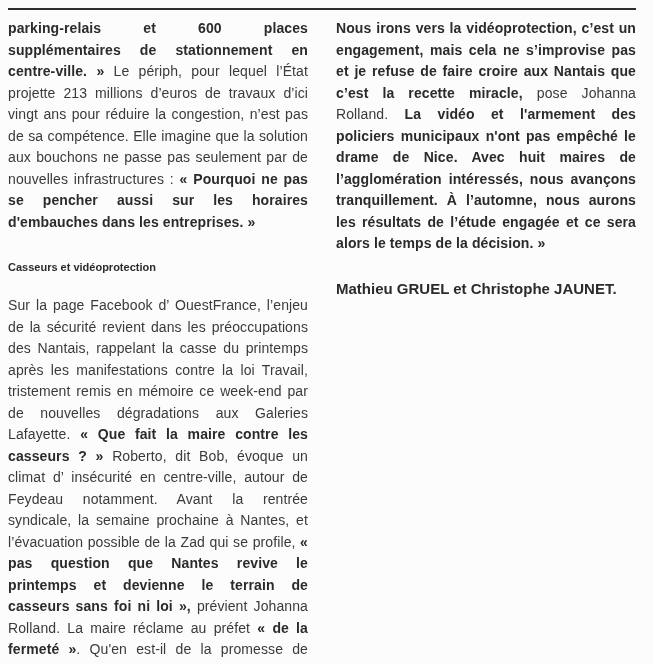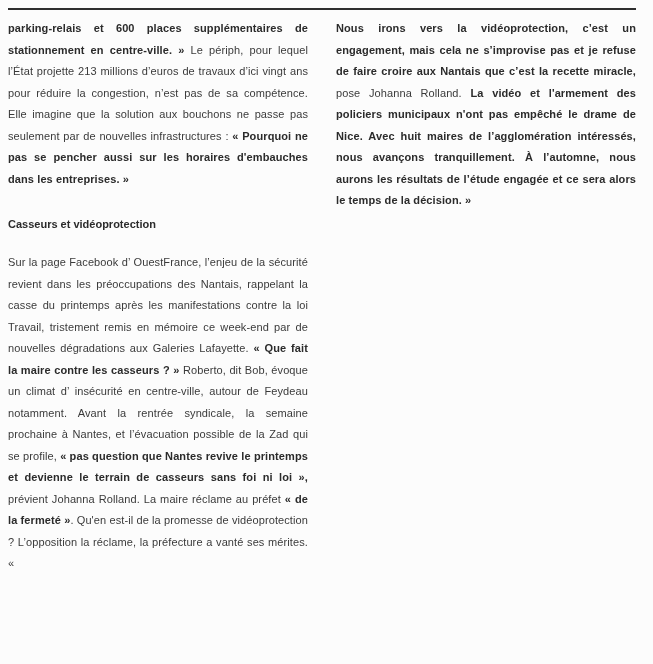--- a/index.html
+++ b/index.html
@@ -23,21 +23,21 @@
     border-top:2px solid var(--rule);
     margin:0 0 8px 0;
   }
   .columns{
     display:flex;
     gap:28px;
   }
   .col{width:300px;flex:0 0 300px;}
   .para{
     margin:0;
-    font-size:11px;
+    font-size:14px;
     line-height:21.5px;
     text-align:justify;
     color:var(--text);
     letter-spacing:0.1px;
   }
   .para .b{
     font-weight:bold;
     color:var(--bold);
   }
   .heading{
@@ -63,16 +63,17 @@
   <div class="columns">
 
     <div class="col">
       <p class="para"><span class="b">parking-relais et 600 places supplémentaires de stationnement en centre-ville. » </span><span>Le périph, pour lequel l’État projette 213 millions d’euros de travaux d’ici vingt ans pour réduire la congestion, n’est pas de sa compétence. Elle imagine que la solution aux bouchons ne passe pas seulement par de nouvelles infrastructures : </span><span class="b">« Pourquoi ne pas se pencher aussi sur les horaires d'embauches dans les entreprises. »</span></p>
       <h2 class="heading">Casseurs et vidéoprotection</h2>
       <p class="para"><span>Sur la page Facebook d’ OuestFrance, l’enjeu de la sécurité revient dans les préoccupations des Nantais, rappelant la casse du printemps après les manifestations contre la loi Travail, tristement remis en mémoire ce week-end par de nouvelles dégradations aux Galeries Lafayette. </span><span class="b">« Que fait la maire contre les casseurs ? » </span><span>Roberto, dit Bob, évoque un climat d’ insécurité en centre-ville, autour de Feydeau notamment. Avant la rentrée syndicale, la semaine prochaine à Nantes, et l’évacuation possible de la Zad qui se profile, </span><span class="b">« pas question que Nantes revive le printemps et devienne le terrain de casseurs sans foi ni loi », </span><span>prévient Johanna Rolland. La maire réclame au préfet </span><span class="b">« de la fermeté »</span><span>. Qu'en est-il de la promesse de vidéoprotection ? L’opposition la réclame, la préfecture a vanté ses mérites. «</span></p>
     </div>
 
     <div class="col">
       <p class="para"><span class="b">Nous irons vers la vidéoprotection, c’est un engagement, mais cela ne s’improvise pas et je refuse de faire croire aux Nantais que c’est la recette miracle, </span><span>pose Johanna Rolland. </span><span class="b">La vidéo et l'armement des policiers municipaux n'ont pas empêché le drame de Nice. Avec huit maires de l’agglomération intéressés, nous avançons tranquillement. À l’automne, nous aurons les résultats de l’étude engagée et ce sera alors le temps de la décision. »</span></p>
+      <p class="byline">Mathieu GRUEL et Christophe JAUNET.</p>
     </div>
 
   </div>
 </div>
 
 </body></html>

